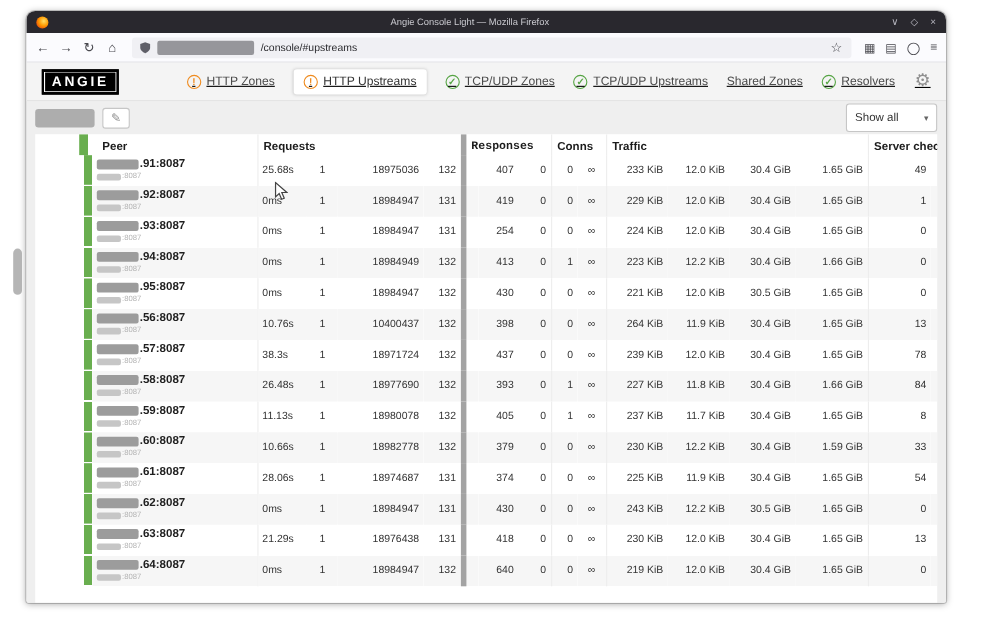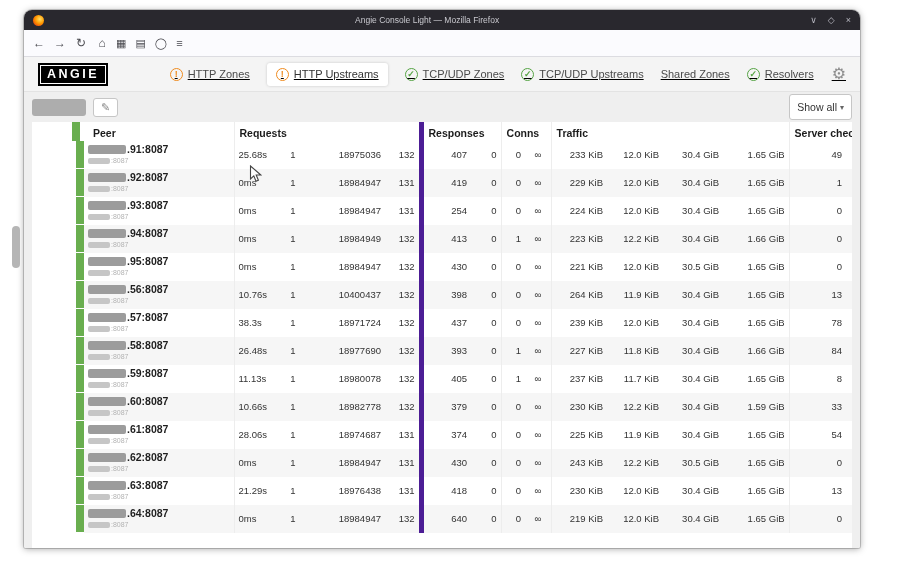--- a/index.html
+++ b/index.html
@@ -44,40 +44,40 @@
           line-height:11px; text-align:center; }
   .circ.warn { color:#ef8b1f; border:1px solid #ef8b1f; }
   .circ.ok   { color:#56a444; border:1px solid #56a444; }
   .gear { margin-left:18px; color:#8e8e8e; font-size:16px; cursor:pointer; line-height:1; }
 
   .sub-toolbar { height:30px; flex:none; display:flex; align-items:center; padding:0 8px; gap:7px; }
   .chip-blur { width:54px; height:17px; background:#adadad; border-radius:3px; }
   .edit-btn { width:25px; height:19px; background:#fff; border:1px solid #c6c6c6; border-radius:3px;
               color:#8b8b8b; font-size:11px; display:flex; align-items:center; justify-content:center; cursor:pointer; }
   .show-all { margin-left:auto; background:#fff; border:1px solid #c6c6c6; border-radius:3px; height:20px;
-              display:flex; align-items:center; gap:3px; padding:12px 7px; font-size:10.5px; color:#333; cursor:pointer; }
+              display:flex; align-items:center; gap:23px; padding:12px 7px; font-size:10.5px; color:#333; cursor:pointer; }
   .show-all .chev { font-size:8px; color:#666; }
 
   
   .table-wrap { flex:1; margin:0 8px; background:#fff; overflow:hidden; min-height:0; }
   table { border-collapse:collapse; table-layout:fixed; width:840px; font-size:9.5px; color:#333;margin-left:40px; }
   th, td { overflow:hidden; white-space:nowrap; }
   th.group { text-align:left; font-size:10.5px; color:#1c1c1c; padding:5px 5px 1px; }
   th.group:first-child { border-left:8px solid #69ae4f; padding-left:13px; }
   th.sub { font-weight:normal; text-align:left; font-size:8px; color:#a2a2a2;
            padding:1px 4px 4px; border-bottom:1px solid #e2e2e2; }
   th.sub.status { padding:0; }
   tbody td { height:28px; padding:0 4px; vertical-align:middle; }
   tbody tr:nth-child(even) td { background:#f6f6f6; }
   td.status, th.status { background:#69ae4f !important; padding:0; }
   tbody td.status { border-top:1px solid #fff; border-bottom:1px solid #fff; }
   .c-num { text-align:right; }
   .c-center { text-align:center; }
   .gb { border-left:1px solid #ededed; }
-  .dots-b { border-left:5px solid #4c1d95; }
+  .dots-b { border-left:5px solid #a3a3a3;font-family:Liberation Mono, monospace; }
   .dots-col { text-align:center; color:#b5b5b5; }
   .pname { display:flex; align-items:center; font-weight:bold; font-size:10.5px; color:#1f1f1f; line-height:11px; }
   .blur { display:inline-block; background:#9c9c9c; border-radius:2px; }
   .nb { width:38px; height:9px; margin-right:1px; flex:none; }
   .psub { display:flex; align-items:center; font-size:7px; color:#b3b3b3; line-height:8px; margin-top:2px; }
   .sb { width:22px; height:6px; background:#c6c6c6; margin-right:1px; flex:none; }
 
   .cursor { position:absolute; left:249px; top:165px; z-index:40; }
   .left-artifact { position:absolute; left:12px; top:226px; width:8px; height:42px;
                    background:#b5b5b5; border-radius:4px; z-index:5; }
@@ -95,20 +95,29 @@
       <span>◇</span>
       <span>×</span>
     </span>
   </div>
 
   <div class="toolbar">
     <span class="tool-ic">←</span>
     <span class="tool-ic">→</span>
     <span class="tool-ic">↻</span>
     <span class="tool-ic">⌂</span>
+    <div class="addr">
+      <svg width="10" height="11" viewBox="0 0 10 11">
+        <path d="M5 0.5 L9.5 2 V5.5 C9.5 8.5 5 10.5 5 10.5 C5 10.5 0.5 8.5 0.5 5.5 V2 Z" fill="#5f5f68"></path>
+      </svg>
+      <span class="addr-blur"></span>
+      <span class="url">/console/#upstreams</span>
+      <span class="addr-sp"></span>
+      <span class="tool-ic">☆</span>
+    </div>
     <div class="right-ics">
       <span>▦</span>
       <span>▤</span>
       <span>◯</span>
       <span>≡</span>
     </div>
   </div>
 
   <div class="page">
 

